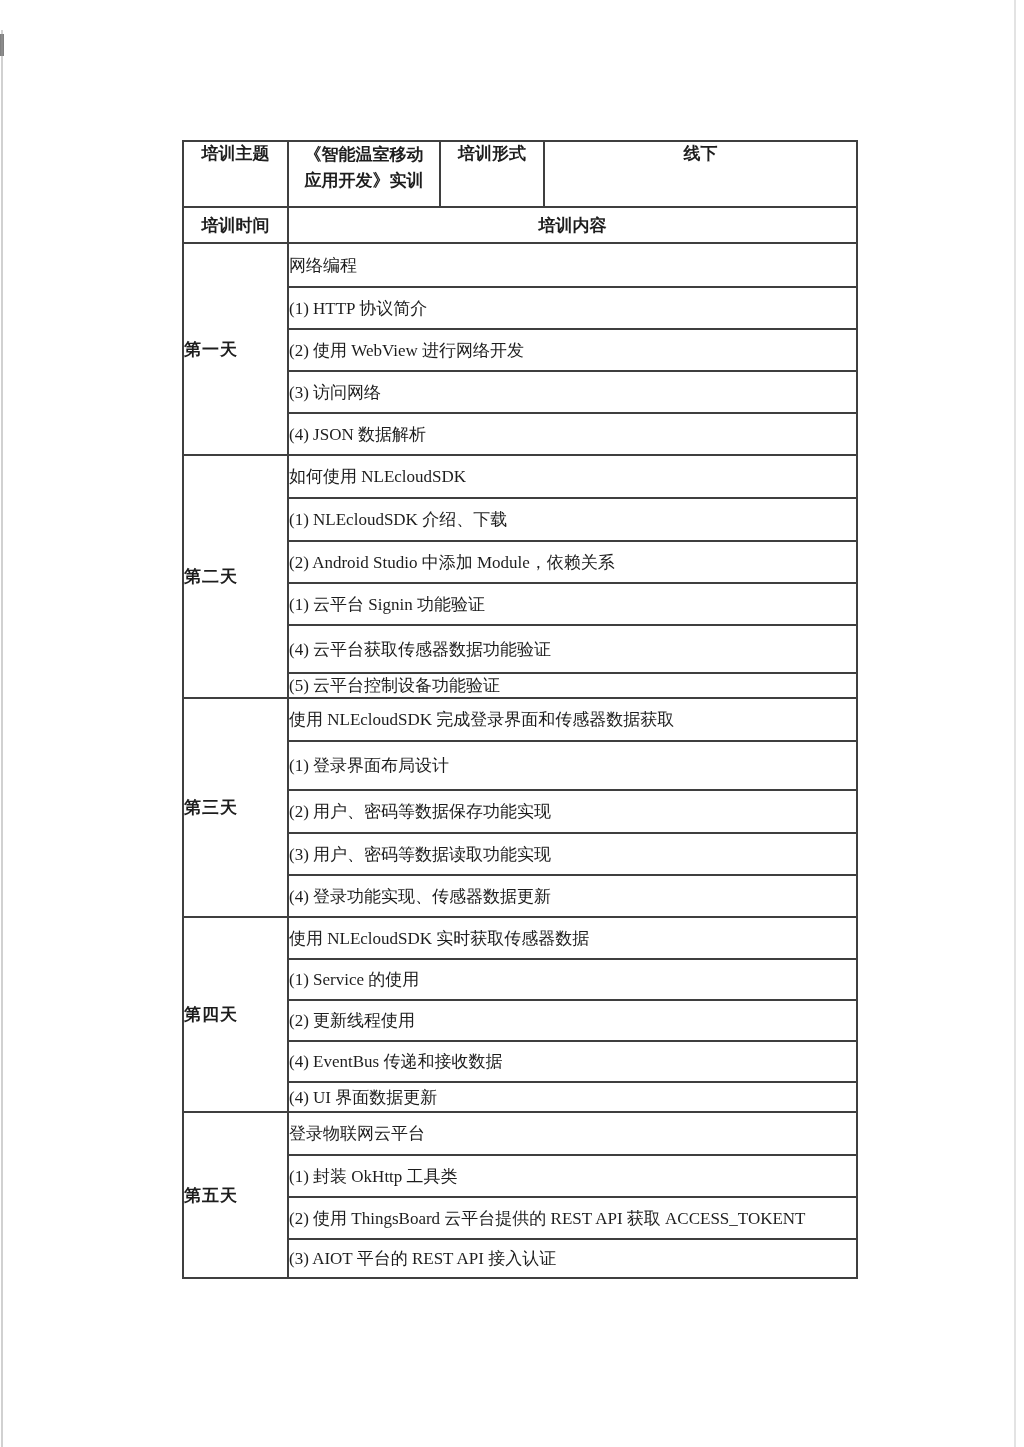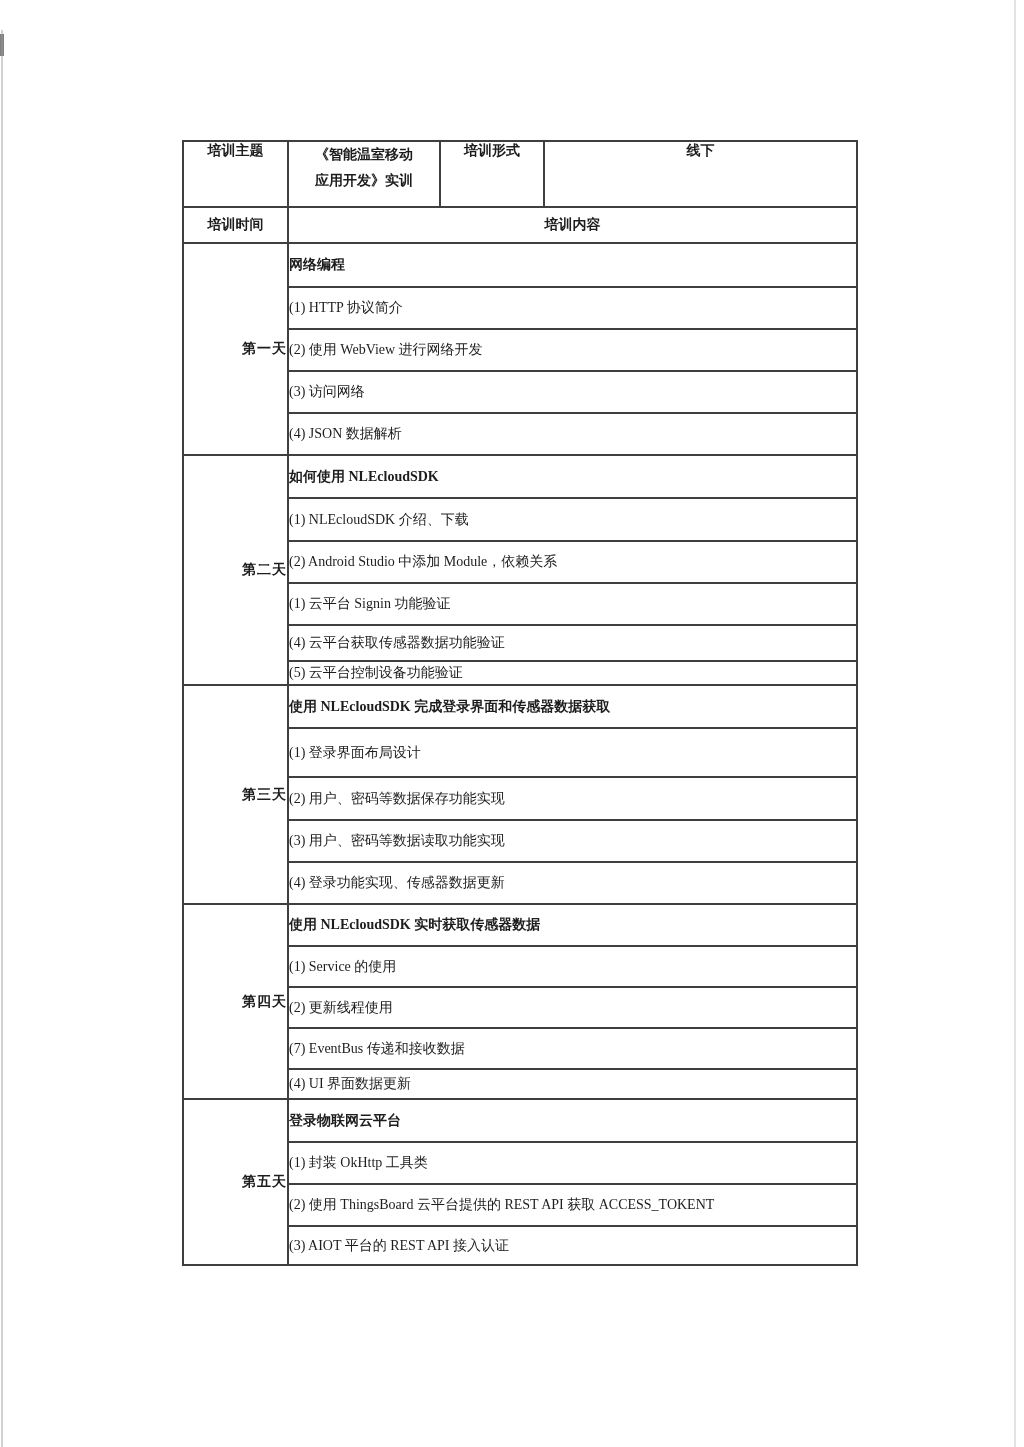--- a/index.html
+++ b/index.html
@@ -40,48 +40,48 @@
     background: #4a4a4a;
     opacity: 0.7;
   }
   table.training {
     position: absolute;
     left: 182px;
     top: 140px;
     width: 674px;
     border-collapse: collapse;
     table-layout: fixed;
-    font-size: 14px;
+    font-size: 17px;
   }
   table.training td {
     border: 2px solid #3f3f3f;
     padding: 0;
     background: #ffffff;
   }
   td.hdr {
     vertical-align: top;
     text-align: center;
     font-weight: bold;
     padding-top: 9px;
   }
   td.hdr-mid {
     vertical-align: middle;
     text-align: center;
     font-weight: bold;
     padding-top: 0;
   }
   td.day {
-    text-align: right;
+    text-align: left;
     vertical-align: middle;
     font-weight: bold;
     letter-spacing: 1px;
   }
   td.title {
     vertical-align: middle;
-    font-weight: bold;
+    font-weight: normal;
     padding-left: 13px;
     white-space: nowrap;
     overflow: hidden;
   }
   td.item {
     vertical-align: middle;
     padding-left: 13px;
     white-space: nowrap;
     overflow: hidden;
   }
@@ -142,21 +142,21 @@
     </tr>
     <tr style="height:43px">
           <td class="item" colspan="3">(1) NLEcloudSDK 介绍、下载</td>
         </tr>
     <tr style="height:42px">
           <td class="item" colspan="3">(2) Android Studio 中添加 Module，依赖关系</td>
         </tr>
     <tr style="height:42px">
           <td class="item" colspan="3">(1) 云平台 Signin 功能验证</td>
         </tr>
-    <tr style="height:36px">
+    <tr style="height:48px">
           <td class="item" colspan="3">(4) 云平台获取传感器数据功能验证</td>
         </tr>
     <tr style="height:24px">
           <td class="item" colspan="3">(5) 云平台控制设备功能验证</td>
         </tr>
 
     <tr style="height:43px">
       <td class="day" rowspan="5">第三天</td>
       <td class="title" colspan="3">使用 NLEcloudSDK 完成登录界面和传感器数据获取</td>
     </tr>
@@ -177,21 +177,21 @@
       <td class="day" rowspan="5">第四天</td>
       <td class="title" colspan="3">使用 NLEcloudSDK 实时获取传感器数据</td>
     </tr>
     <tr style="height:41px">
           <td class="item" colspan="3">(1) Service 的使用</td>
         </tr>
     <tr style="height:41px">
           <td class="item" colspan="3">(2) 更新线程使用</td>
         </tr>
     <tr style="height:41px">
-          <td class="item" colspan="3">(7) EventBus 传递和接收数据</td>
+          <td class="item" colspan="3">(4) EventBus 传递和接收数据</td>
         </tr>
     <tr style="height:30px">
           <td class="item" colspan="3">(4) UI 界面数据更新</td>
         </tr>
 
     <tr style="height:43px">
       <td class="day" rowspan="4">第五天</td>
       <td class="title" colspan="3">登录物联网云平台</td>
     </tr>
     <tr style="height:42px">

